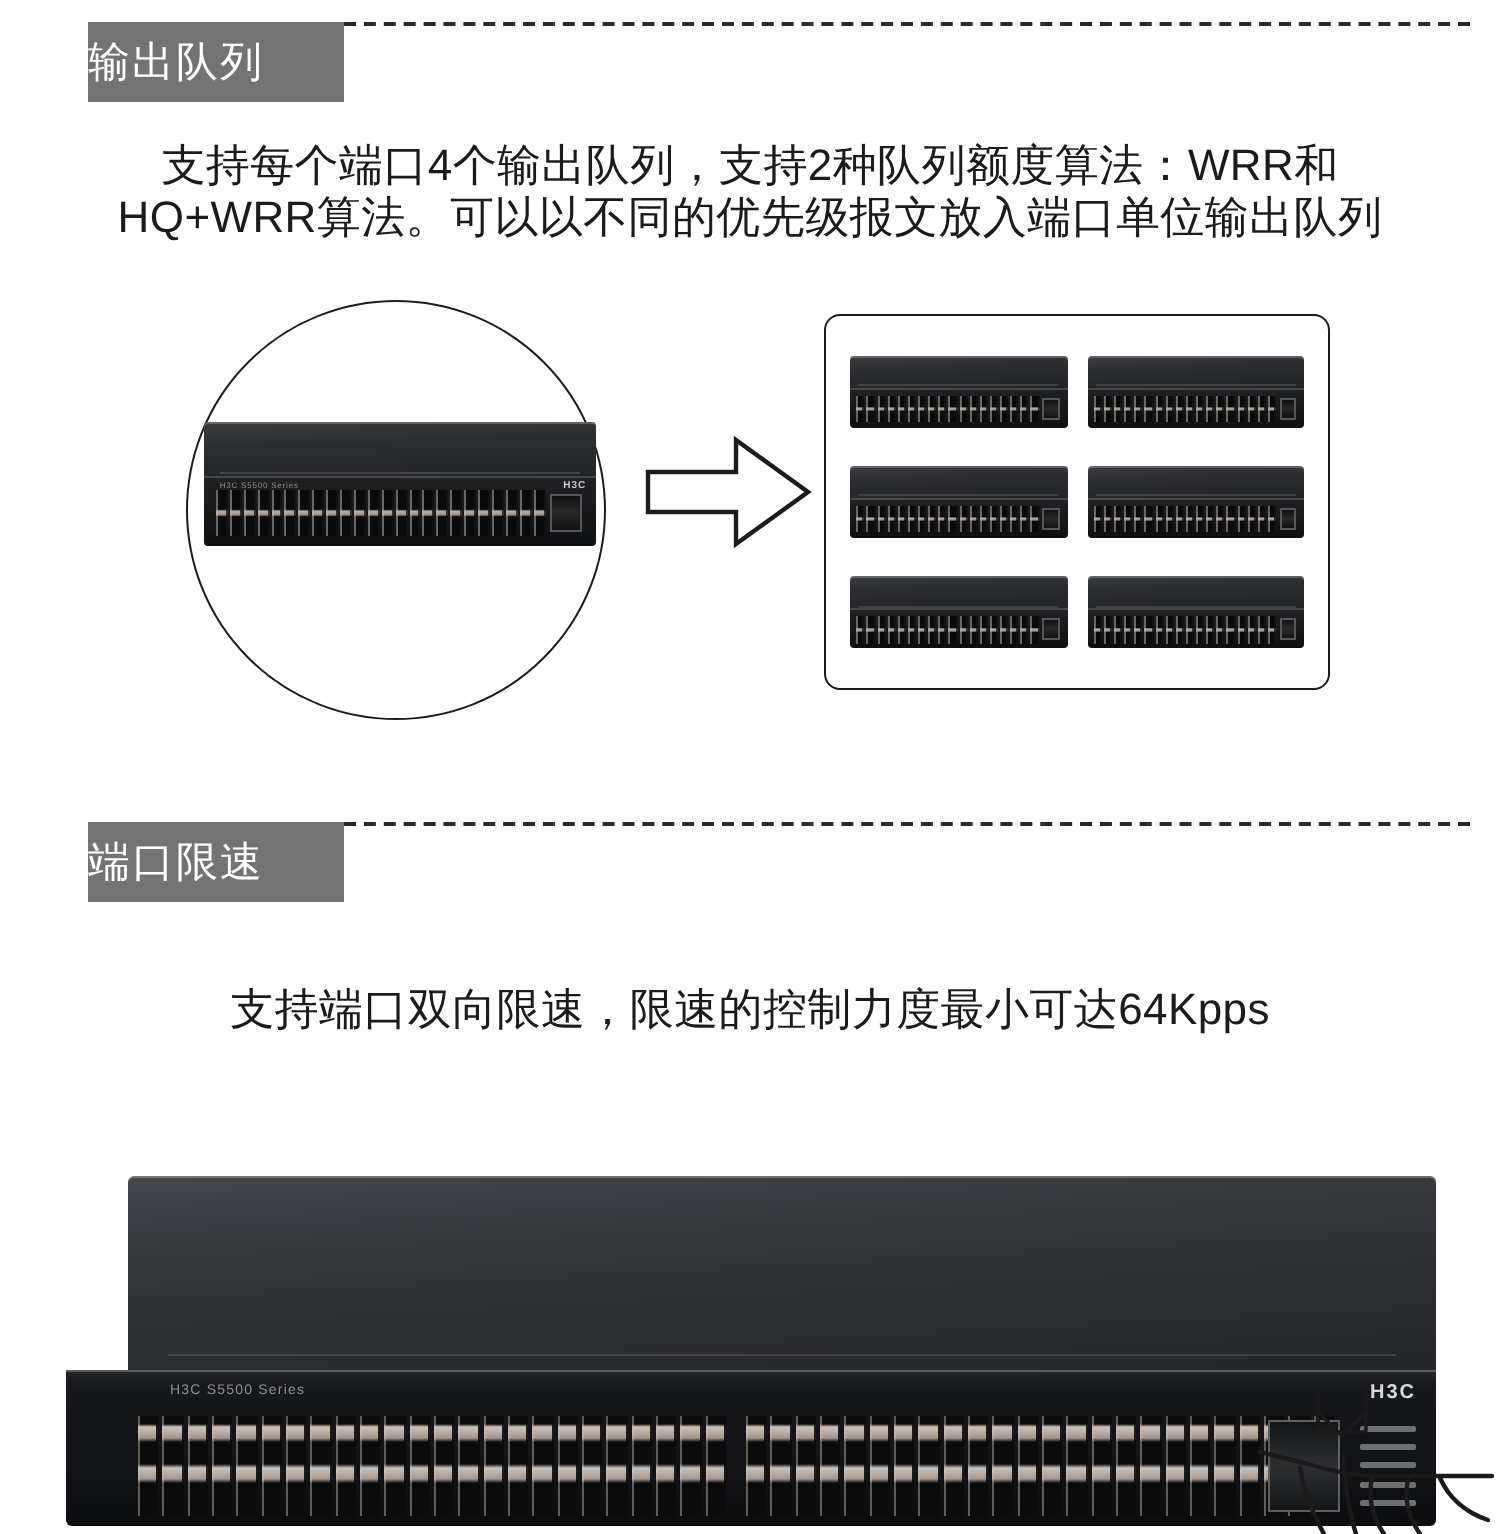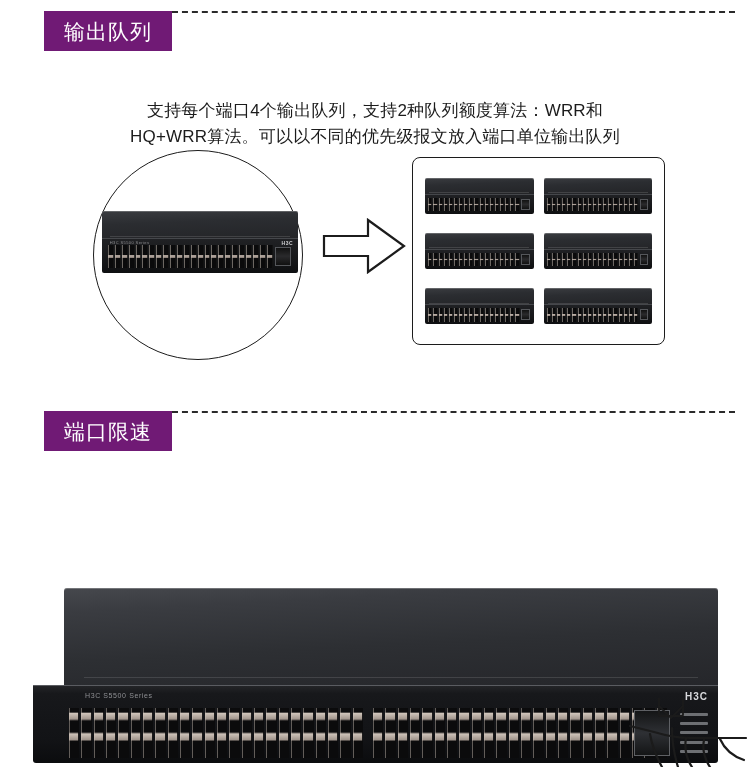--- a/index.html
+++ b/index.html
@@ -24,44 +24,43 @@
     top: 11px;
     border-top: 2px dashed #2a2a2a;
     height: 0;
   }
   .tag-box {
     position: absolute;
     left: 44px;
     top: 11px;
     width: 128px;
     height: 40px;
-    background: #701a75;
+    background: #737373;
     display: flex;
     align-items: center;
-    justify-content: center;
+    justify-content: flex-start;
   }
   .tag-box .tag-label {
     color: #ffffff;
     font-size: 21px;
     letter-spacing: 1px;
     line-height: 1;
     font-weight: 400;
   }
 
   
   .body-text {
     position: absolute;
     left: 0;
     width: 750px;
     text-align: center;
     color: #1b1b1b;
-    font-size: 17px;
+    font-size: 22px;
     line-height: 26px;
     letter-spacing: 0.2px;
-    margin-top: 28px;
   }
   .body-text .ln { display: block; white-space: nowrap; }
 
   
   .switch {
     position: relative;
     display: block;
   }
   .switch .top {
     position: absolute;
@@ -526,20 +525,21 @@
   </div>
 
   <div class="section-head" style="top:400px;">
     <div class="dash-rule"></div>
     <div class="tag-box">
       <span class="tag-label">端口限速</span>
     </div>
   </div>
 
   <div class="body-text" style="top:492px;">
+    <span class="ln">支持端口双向限速，限速的控制力度最小可达64Kpps</span>
   </div>
 
   <div class="hero">
     <div class="h-top"></div>
     <div class="h-face">
       <div class="h-brand-left">H3C  S5500  Series</div>
       <div class="h-brand-right">H3C</div>
 
       <div class="h-portbank bank-a">
         <span class="h-port"></span>

